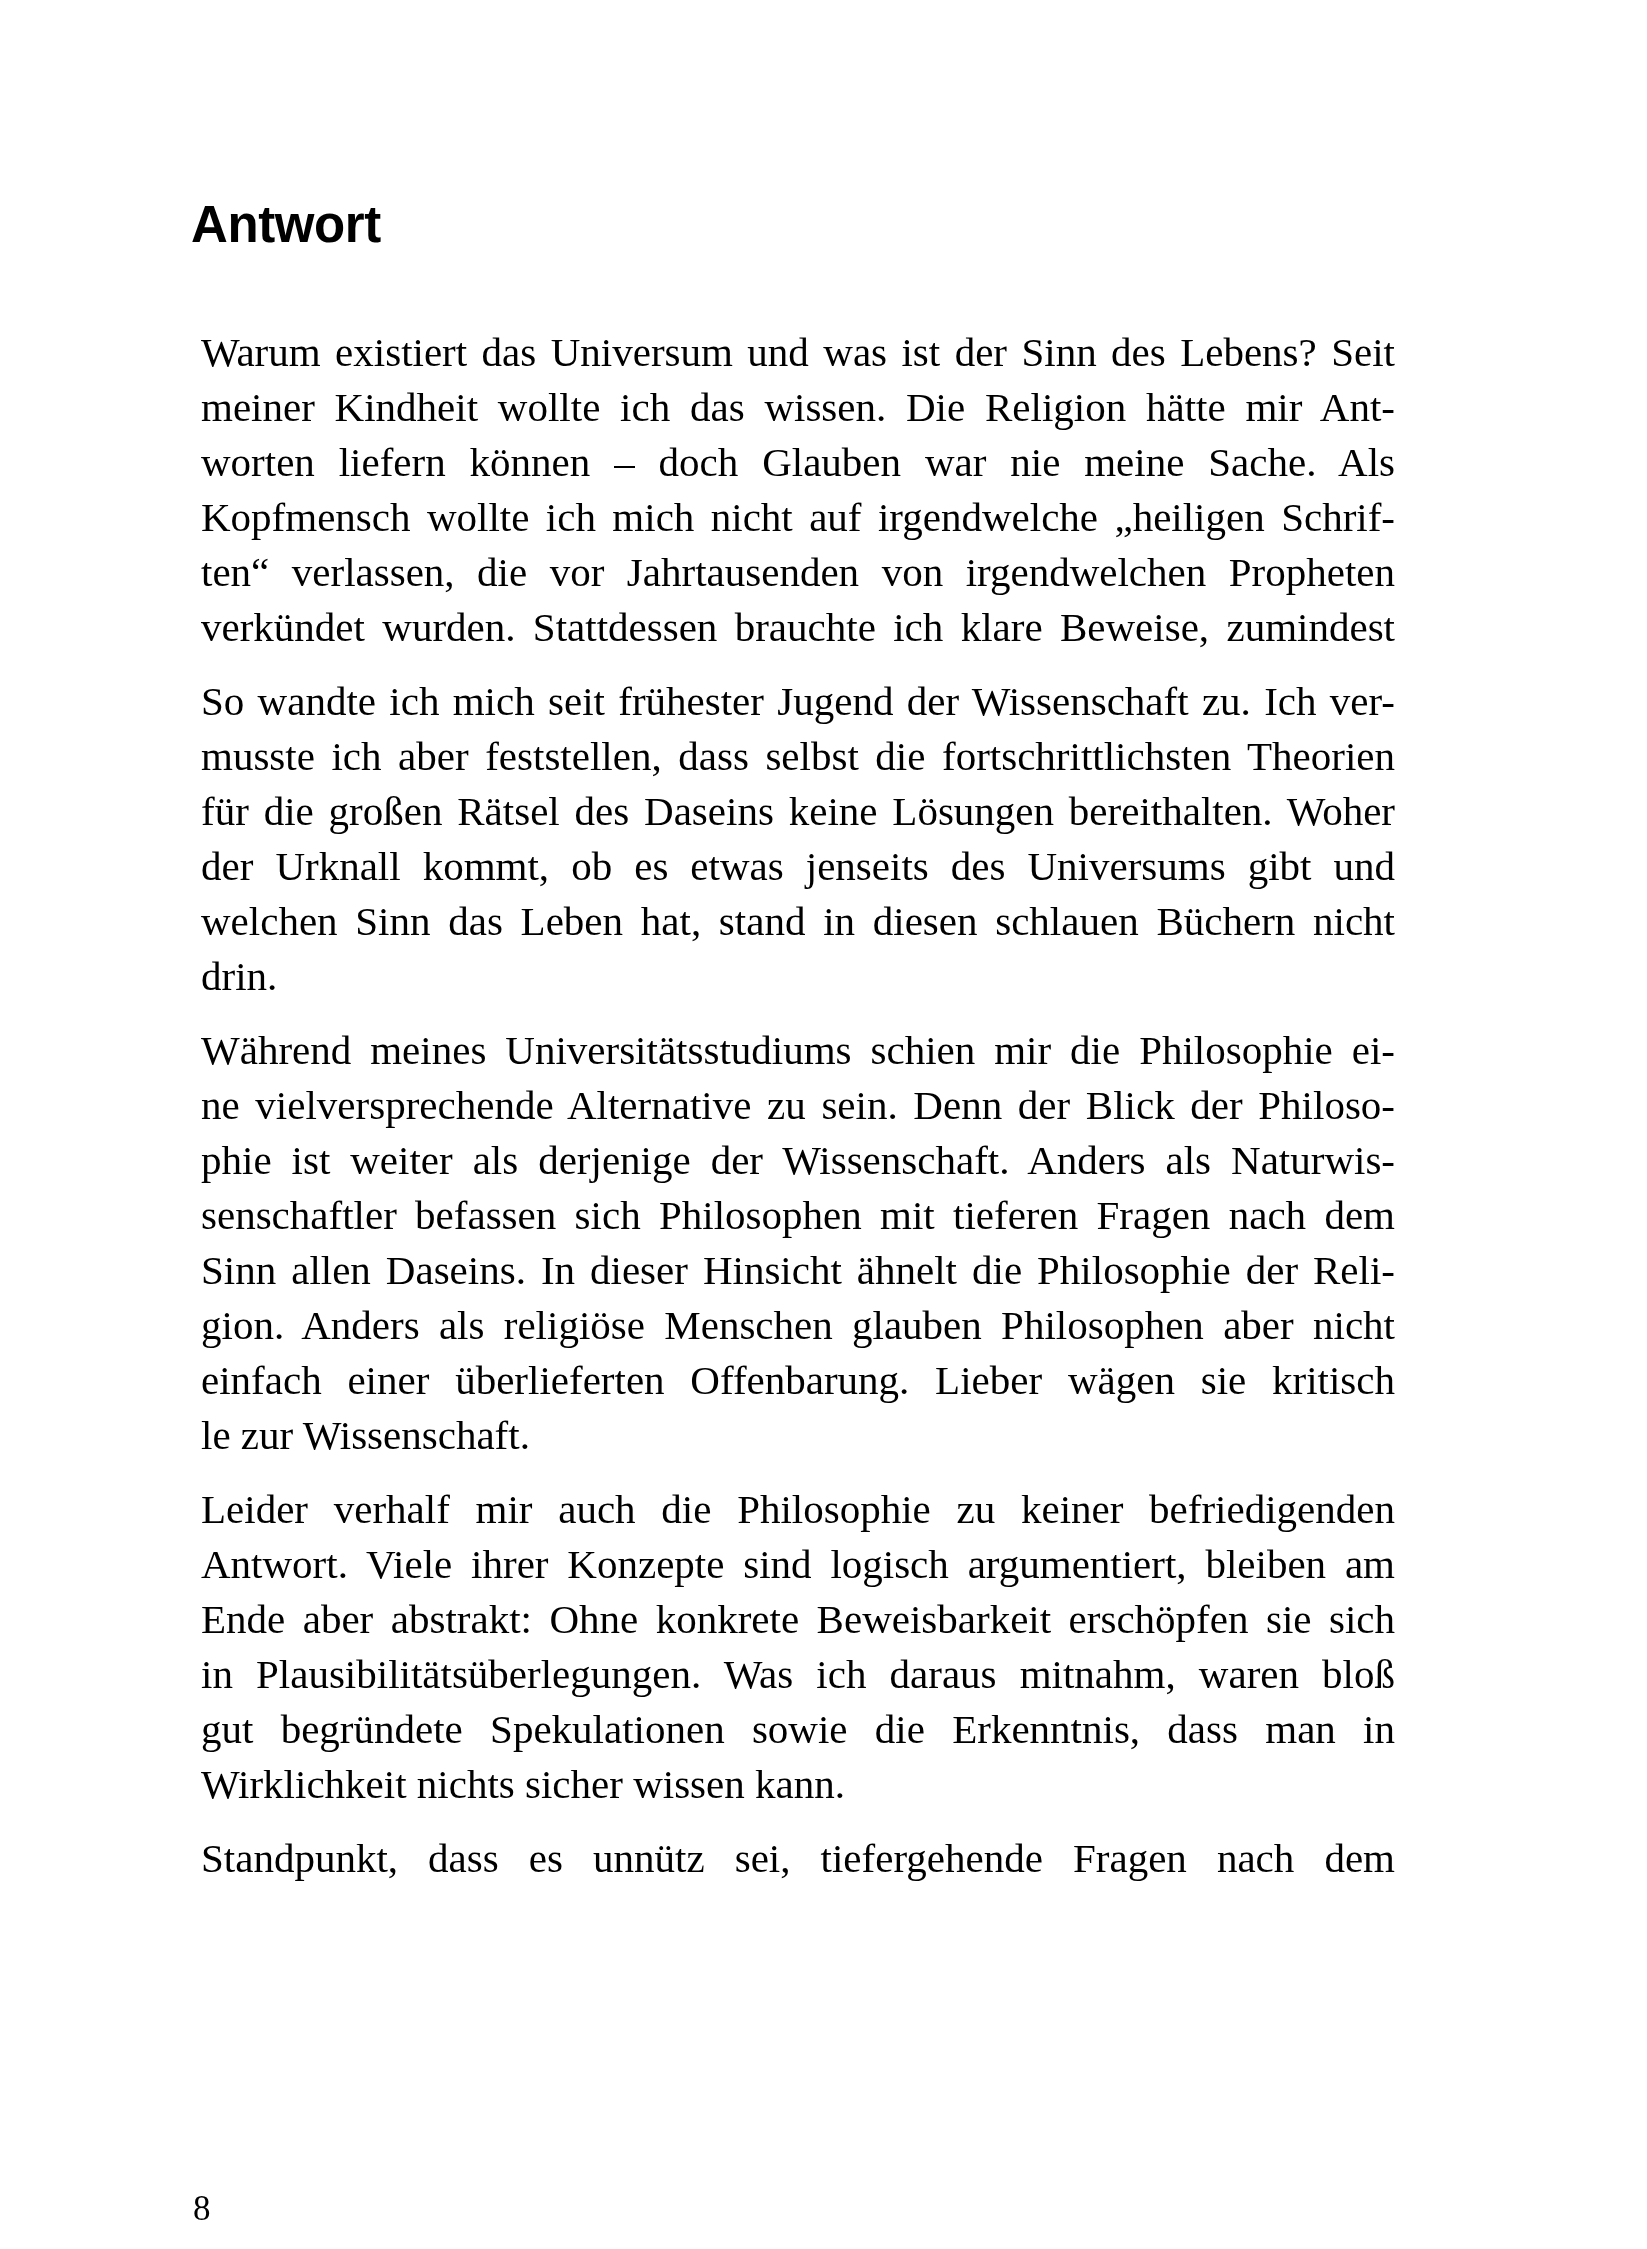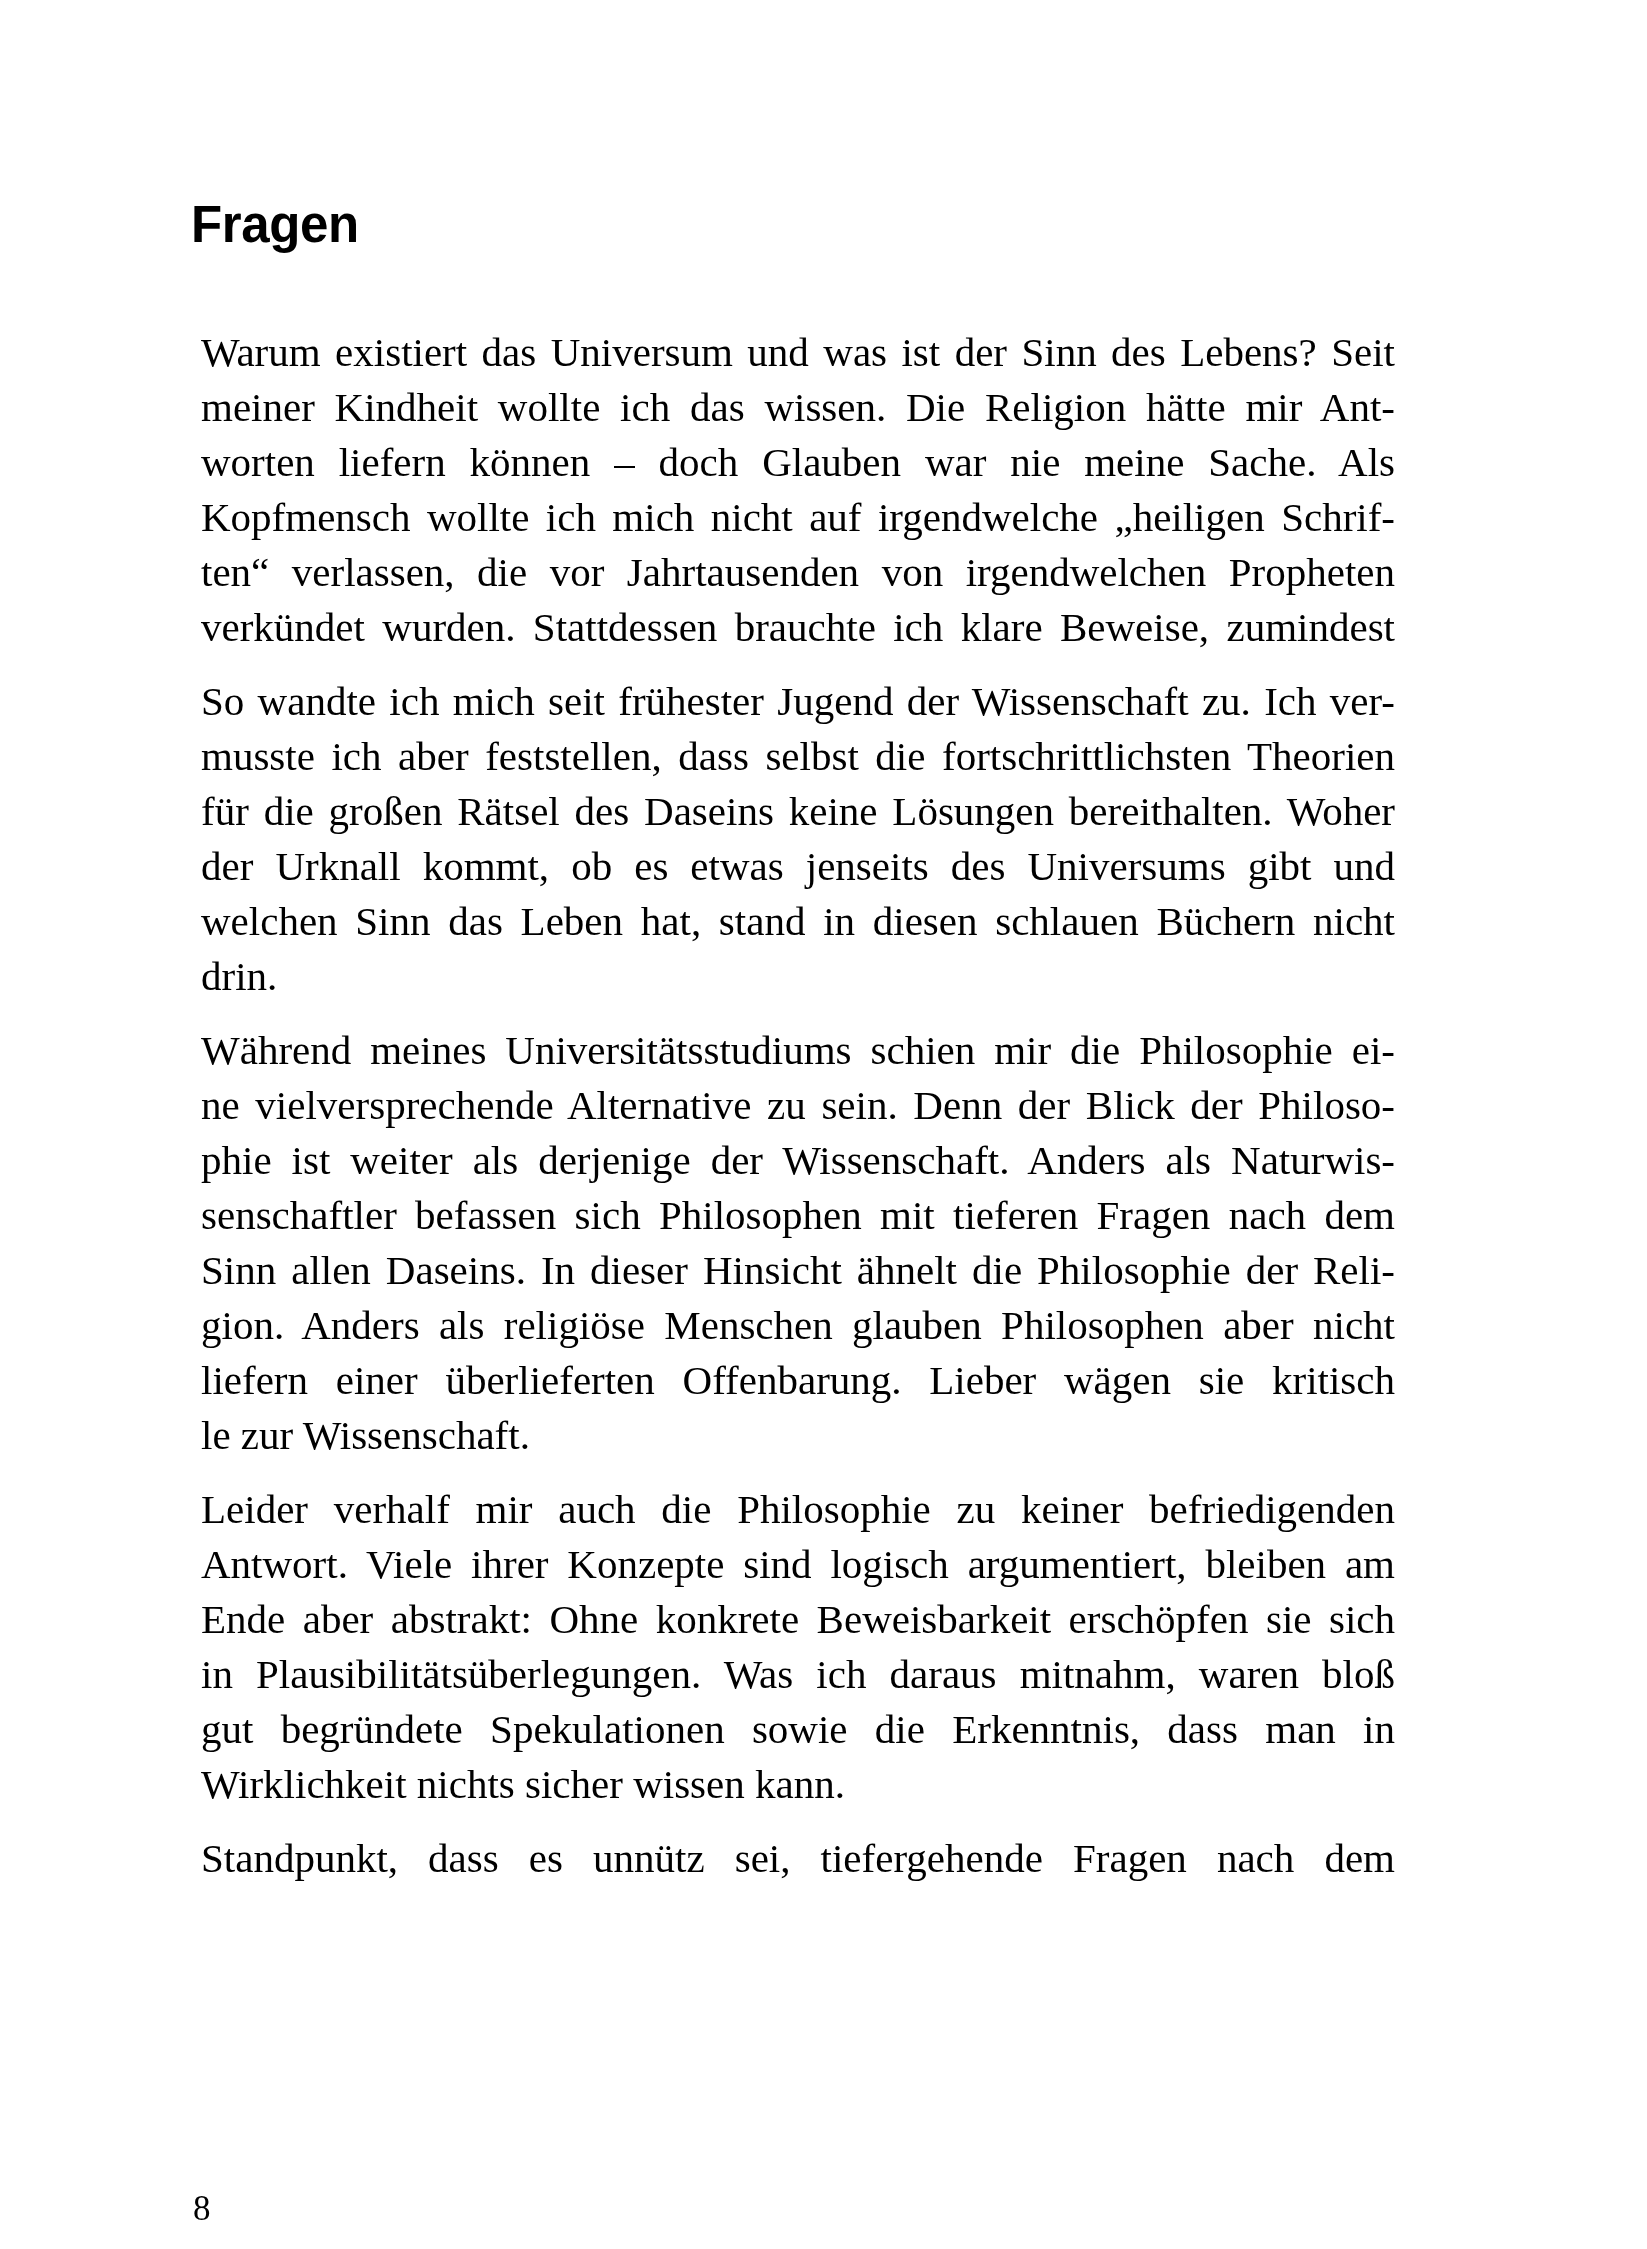--- a/index.html
+++ b/index.html
@@ -23,21 +23,21 @@
   .page-number {
     position: absolute; left: 193px; top: 2186px;
     font-family: "Liberation Serif", "DejaVu Serif", serif;
     font-size: 35px; line-height: 45px;
   }
 </style>
 </head>
 <body>
 
 <div class="page">
-  <h1 class="heading">Fragen</h1>
+  <h1 class="heading">Antwort</h1>
 
   <div class="body-text">
     <p>
       <span class="line">Warum existiert das Universum und was ist der Sinn des Lebens? Seit</span>
       <span class="line">meiner Kindheit wollte ich das wissen. Die Religion hätte mir Ant-</span>
       <span class="line">worten liefern können – doch Glauben war nie meine Sache. Als</span>
       <span class="line">Kopfmensch wollte ich mich nicht auf irgendwelche „heiligen Schrif-</span>
       <span class="line">ten“ verlassen, die vor Jahrtausenden von irgendwelchen Propheten</span>
       <span class="line">verkündet wurden. Stattdessen brauchte ich klare Beweise, zumindest</span>
     </p>
@@ -49,21 +49,21 @@
       <span class="line">welchen Sinn das Leben hat, stand in diesen schlauen Büchern nicht</span>
       <span class="line last">drin.</span>
     </p>
     <p>
       <span class="line">Während meines Universitätsstudiums schien mir die Philosophie ei-</span>
       <span class="line">ne vielversprechende Alternative zu sein. Denn der Blick der Philoso-</span>
       <span class="line">phie ist weiter als derjenige der Wissenschaft. Anders als Naturwis-</span>
       <span class="line">senschaftler befassen sich Philosophen mit tieferen Fragen nach dem</span>
       <span class="line">Sinn allen Daseins. In dieser Hinsicht ähnelt die Philosophie der Reli-</span>
       <span class="line">gion. Anders als religiöse Menschen glauben Philosophen aber nicht</span>
-      <span class="line">liefern einer überlieferten Offenbarung. Lieber wägen sie kritisch</span>
+      <span class="line">einfach einer überlieferten Offenbarung. Lieber wägen sie kritisch</span>
       <span class="line last">le zur Wissenschaft.</span>
     </p>
     <p>
       <span class="line">Leider verhalf mir auch die Philosophie zu keiner befriedigenden</span>
       <span class="line">Antwort. Viele ihrer Konzepte sind logisch argumentiert, bleiben am</span>
       <span class="line">Ende aber abstrakt: Ohne konkrete Beweisbarkeit erschöpfen sie sich</span>
       <span class="line">in Plausibilitätsüberlegungen. Was ich daraus mitnahm, waren bloß</span>
       <span class="line">gut begründete Spekulationen sowie die Erkenntnis, dass man in</span>
       <span class="line last">Wirklichkeit nichts sicher wissen kann.</span>
     </p>

